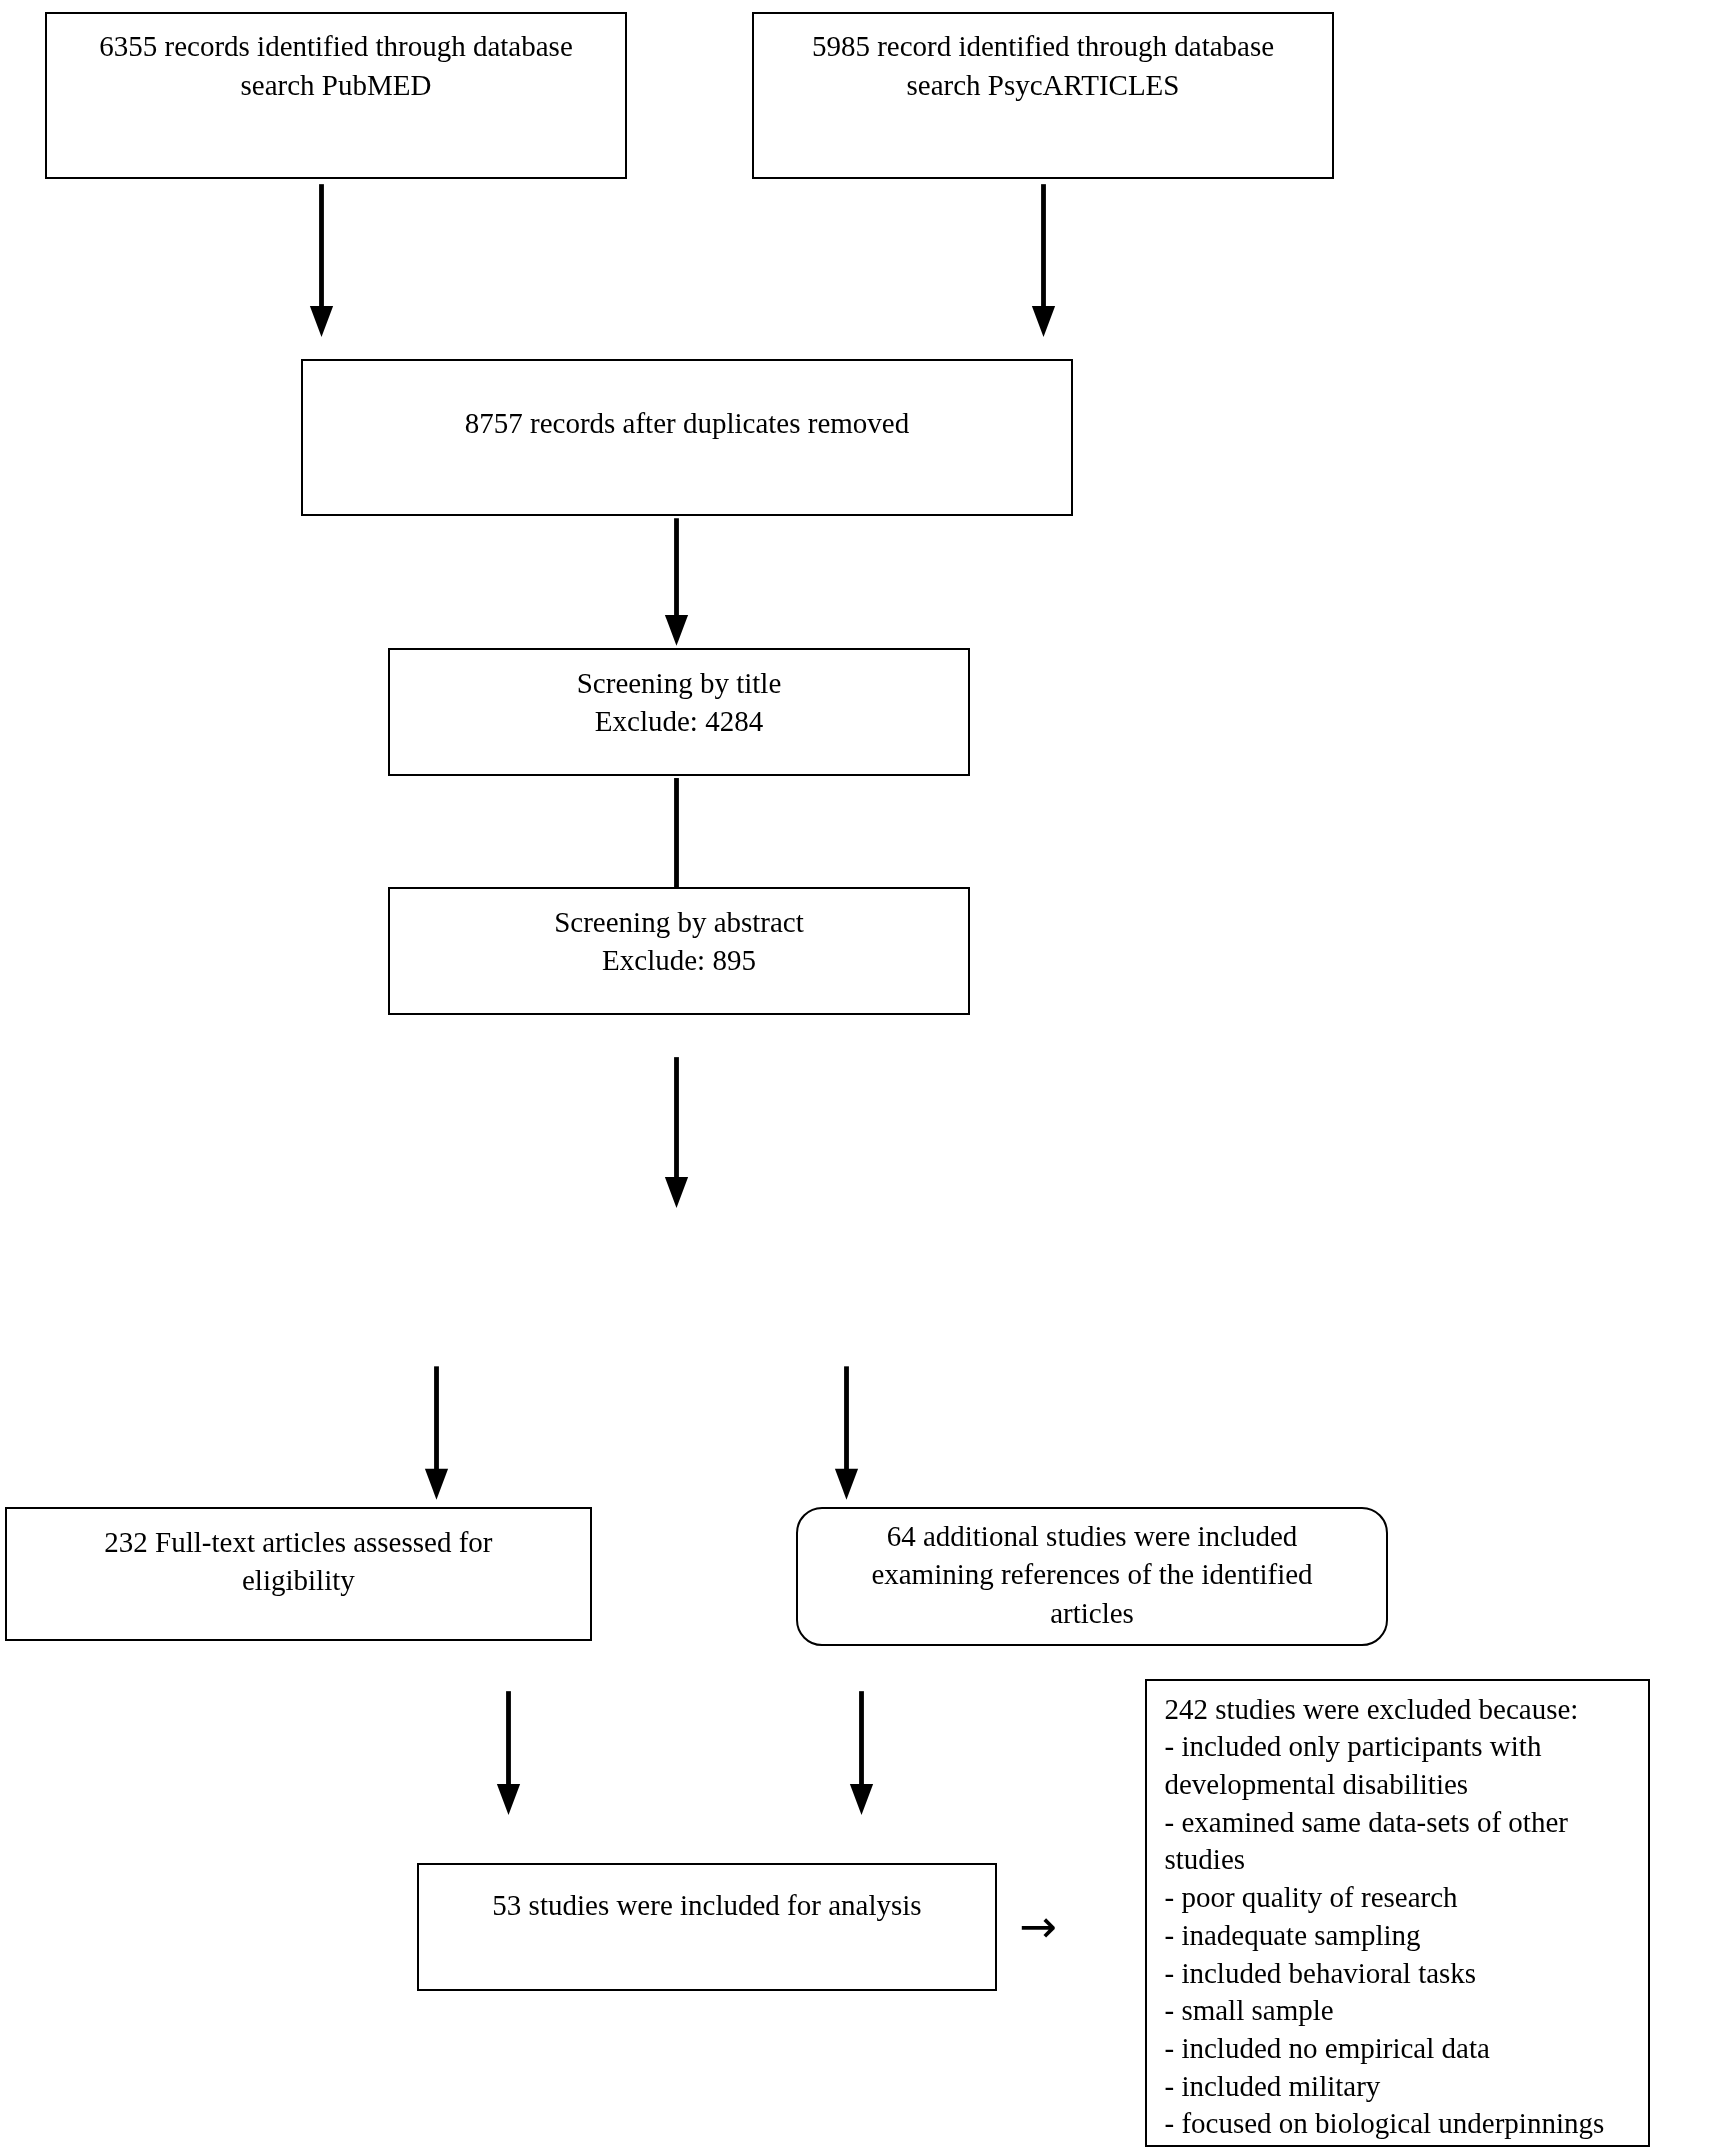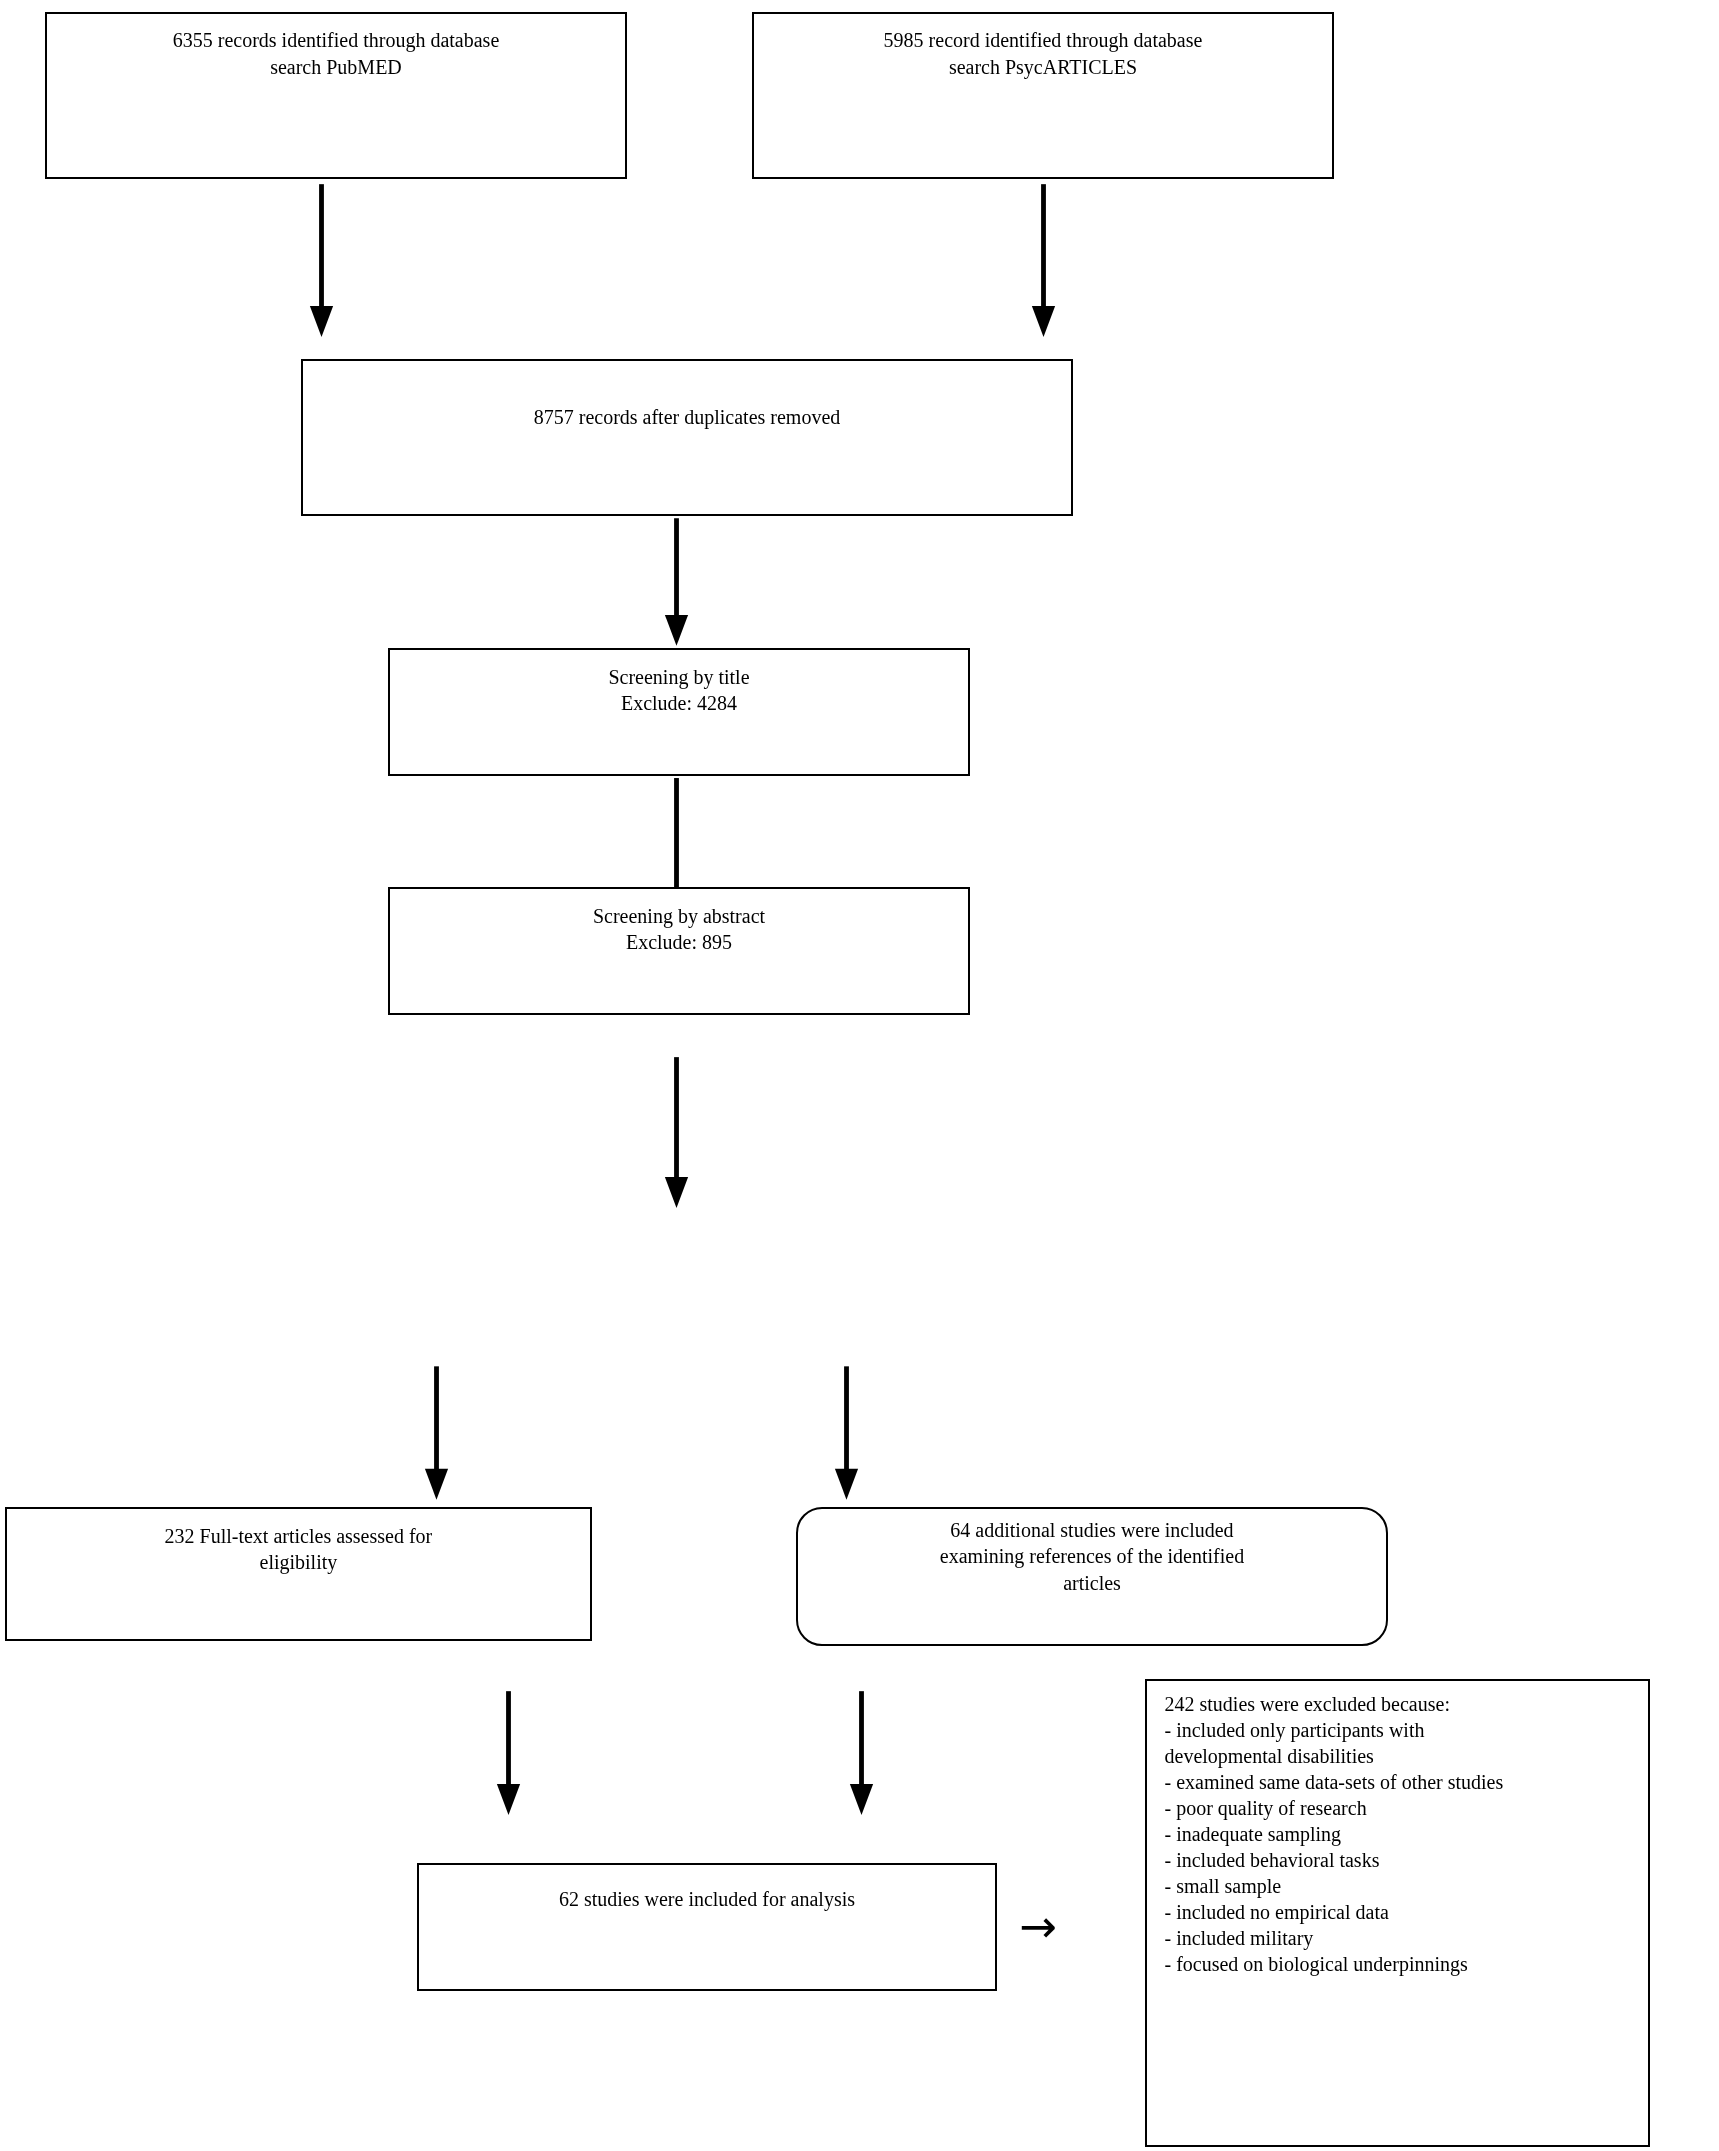--- a/index.html
+++ b/index.html
@@ -23,21 +23,21 @@
     border: 2.9px solid #000000;
     background: #ffffff;
     display: flex;
     align-items: flex-start;
     justify-content: center;
   }
   .box-text {
     display: block;
     width: 100%;
     text-align: center;
-    font-size: 20px;
+    font-size: 29px;
     line-height: 1.33;
     white-space: pre-line;
     padding: 13.6px 15.5px 0 15.5px;
     box-sizing: border-box;
   }
   .box-text.left-align {
     text-align: left;
     padding: 9.7px 13.6px 0 17.5px;
     line-height: 1.30;
   }
@@ -134,21 +134,21 @@
     <line x1="15" y1="0" x2="15" y2="100" stroke="#000" stroke-width="5"></line>
     <polygon points="15,128 3,96 27,96" fill="#000"></polygon>
   </svg>
 
   <svg class="arrow-svg" style="left:847px; top:1691px;" width="29" height="126" viewBox="0 0 30 130">
     <line x1="15" y1="0" x2="15" y2="100" stroke="#000" stroke-width="5"></line>
     <polygon points="15,128 3,96 27,96" fill="#000"></polygon>
   </svg>
 
   <div class="flow-box" style="left:417px; top:1863px; width:580px; height:128px;">
-    <span class="box-text" style="padding-top:21.3px;">62 studies were included for analysis</span>
+    <span class="box-text" style="padding-top:21.3px;">53 studies were included for analysis</span>
   </div>
 
   <span class="h-arrow-glyph" style="left:1019px; top:1904px;">→</span>
 
   <div class="flow-box" style="left:1145px; top:1679px; width:505px; height:468px;">
     <span class="box-text left-align">242 studies were excluded because:
 - included only participants with
 developmental disabilities
 - examined same data-sets of other studies
 - poor quality of research

